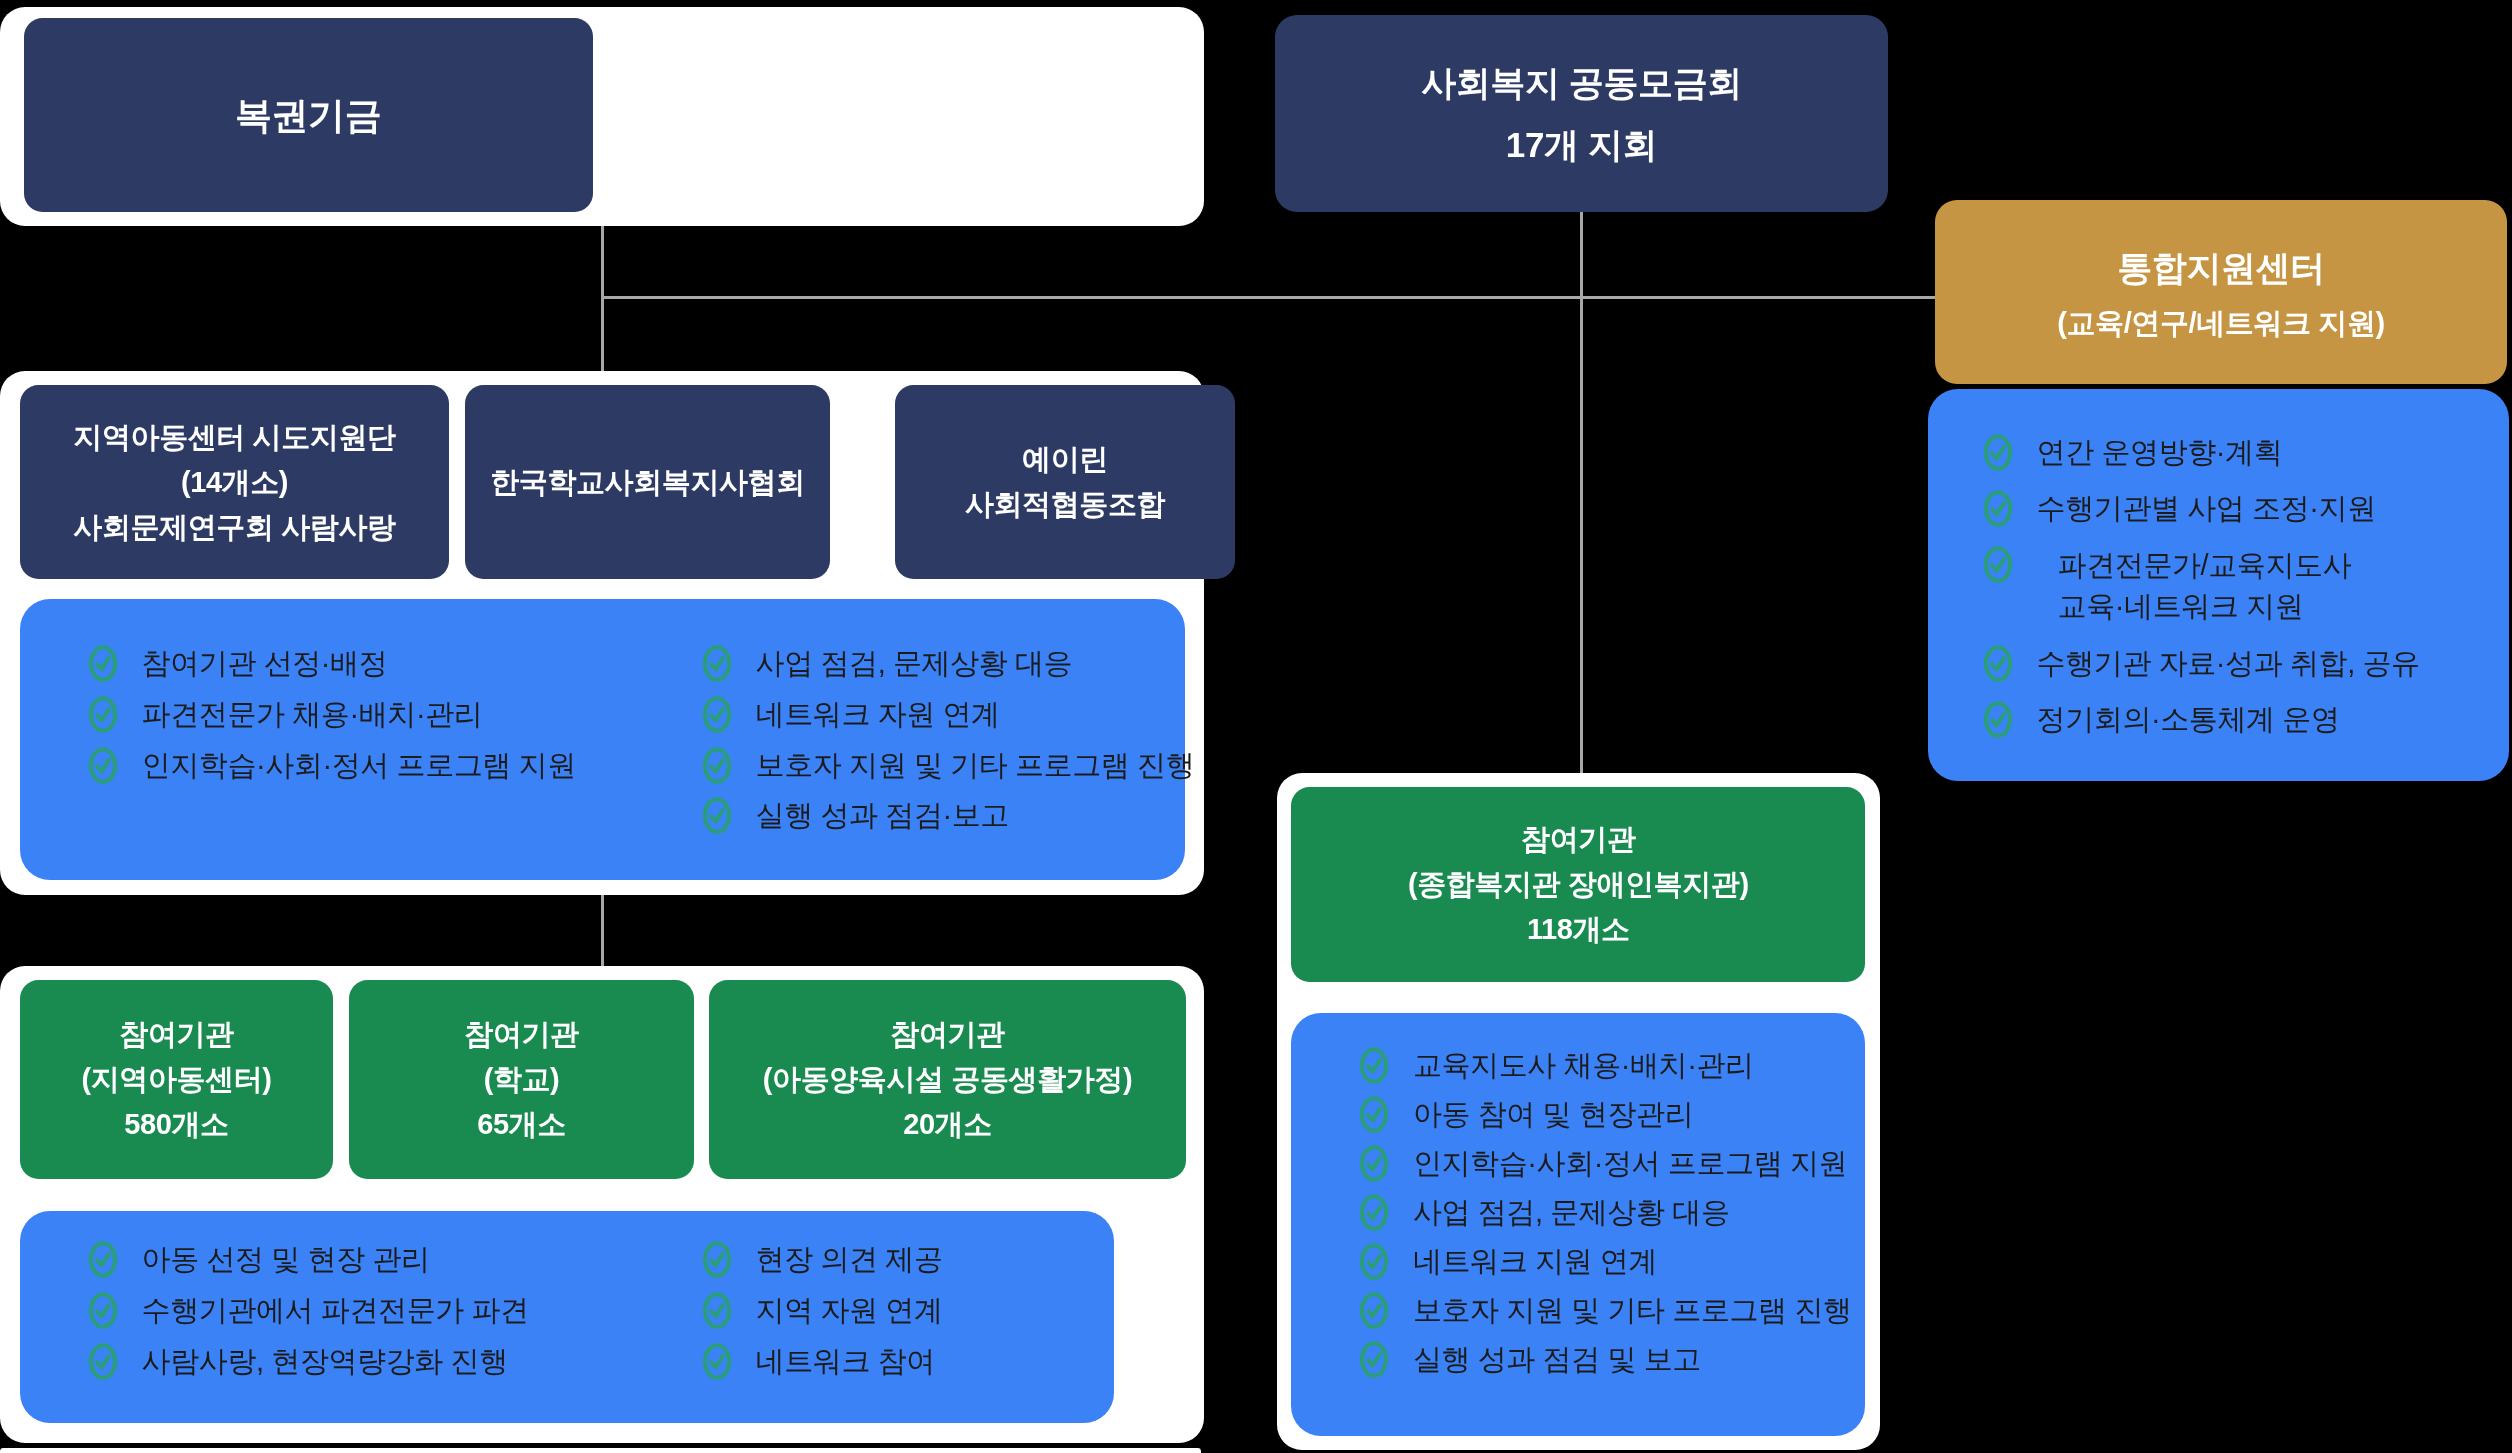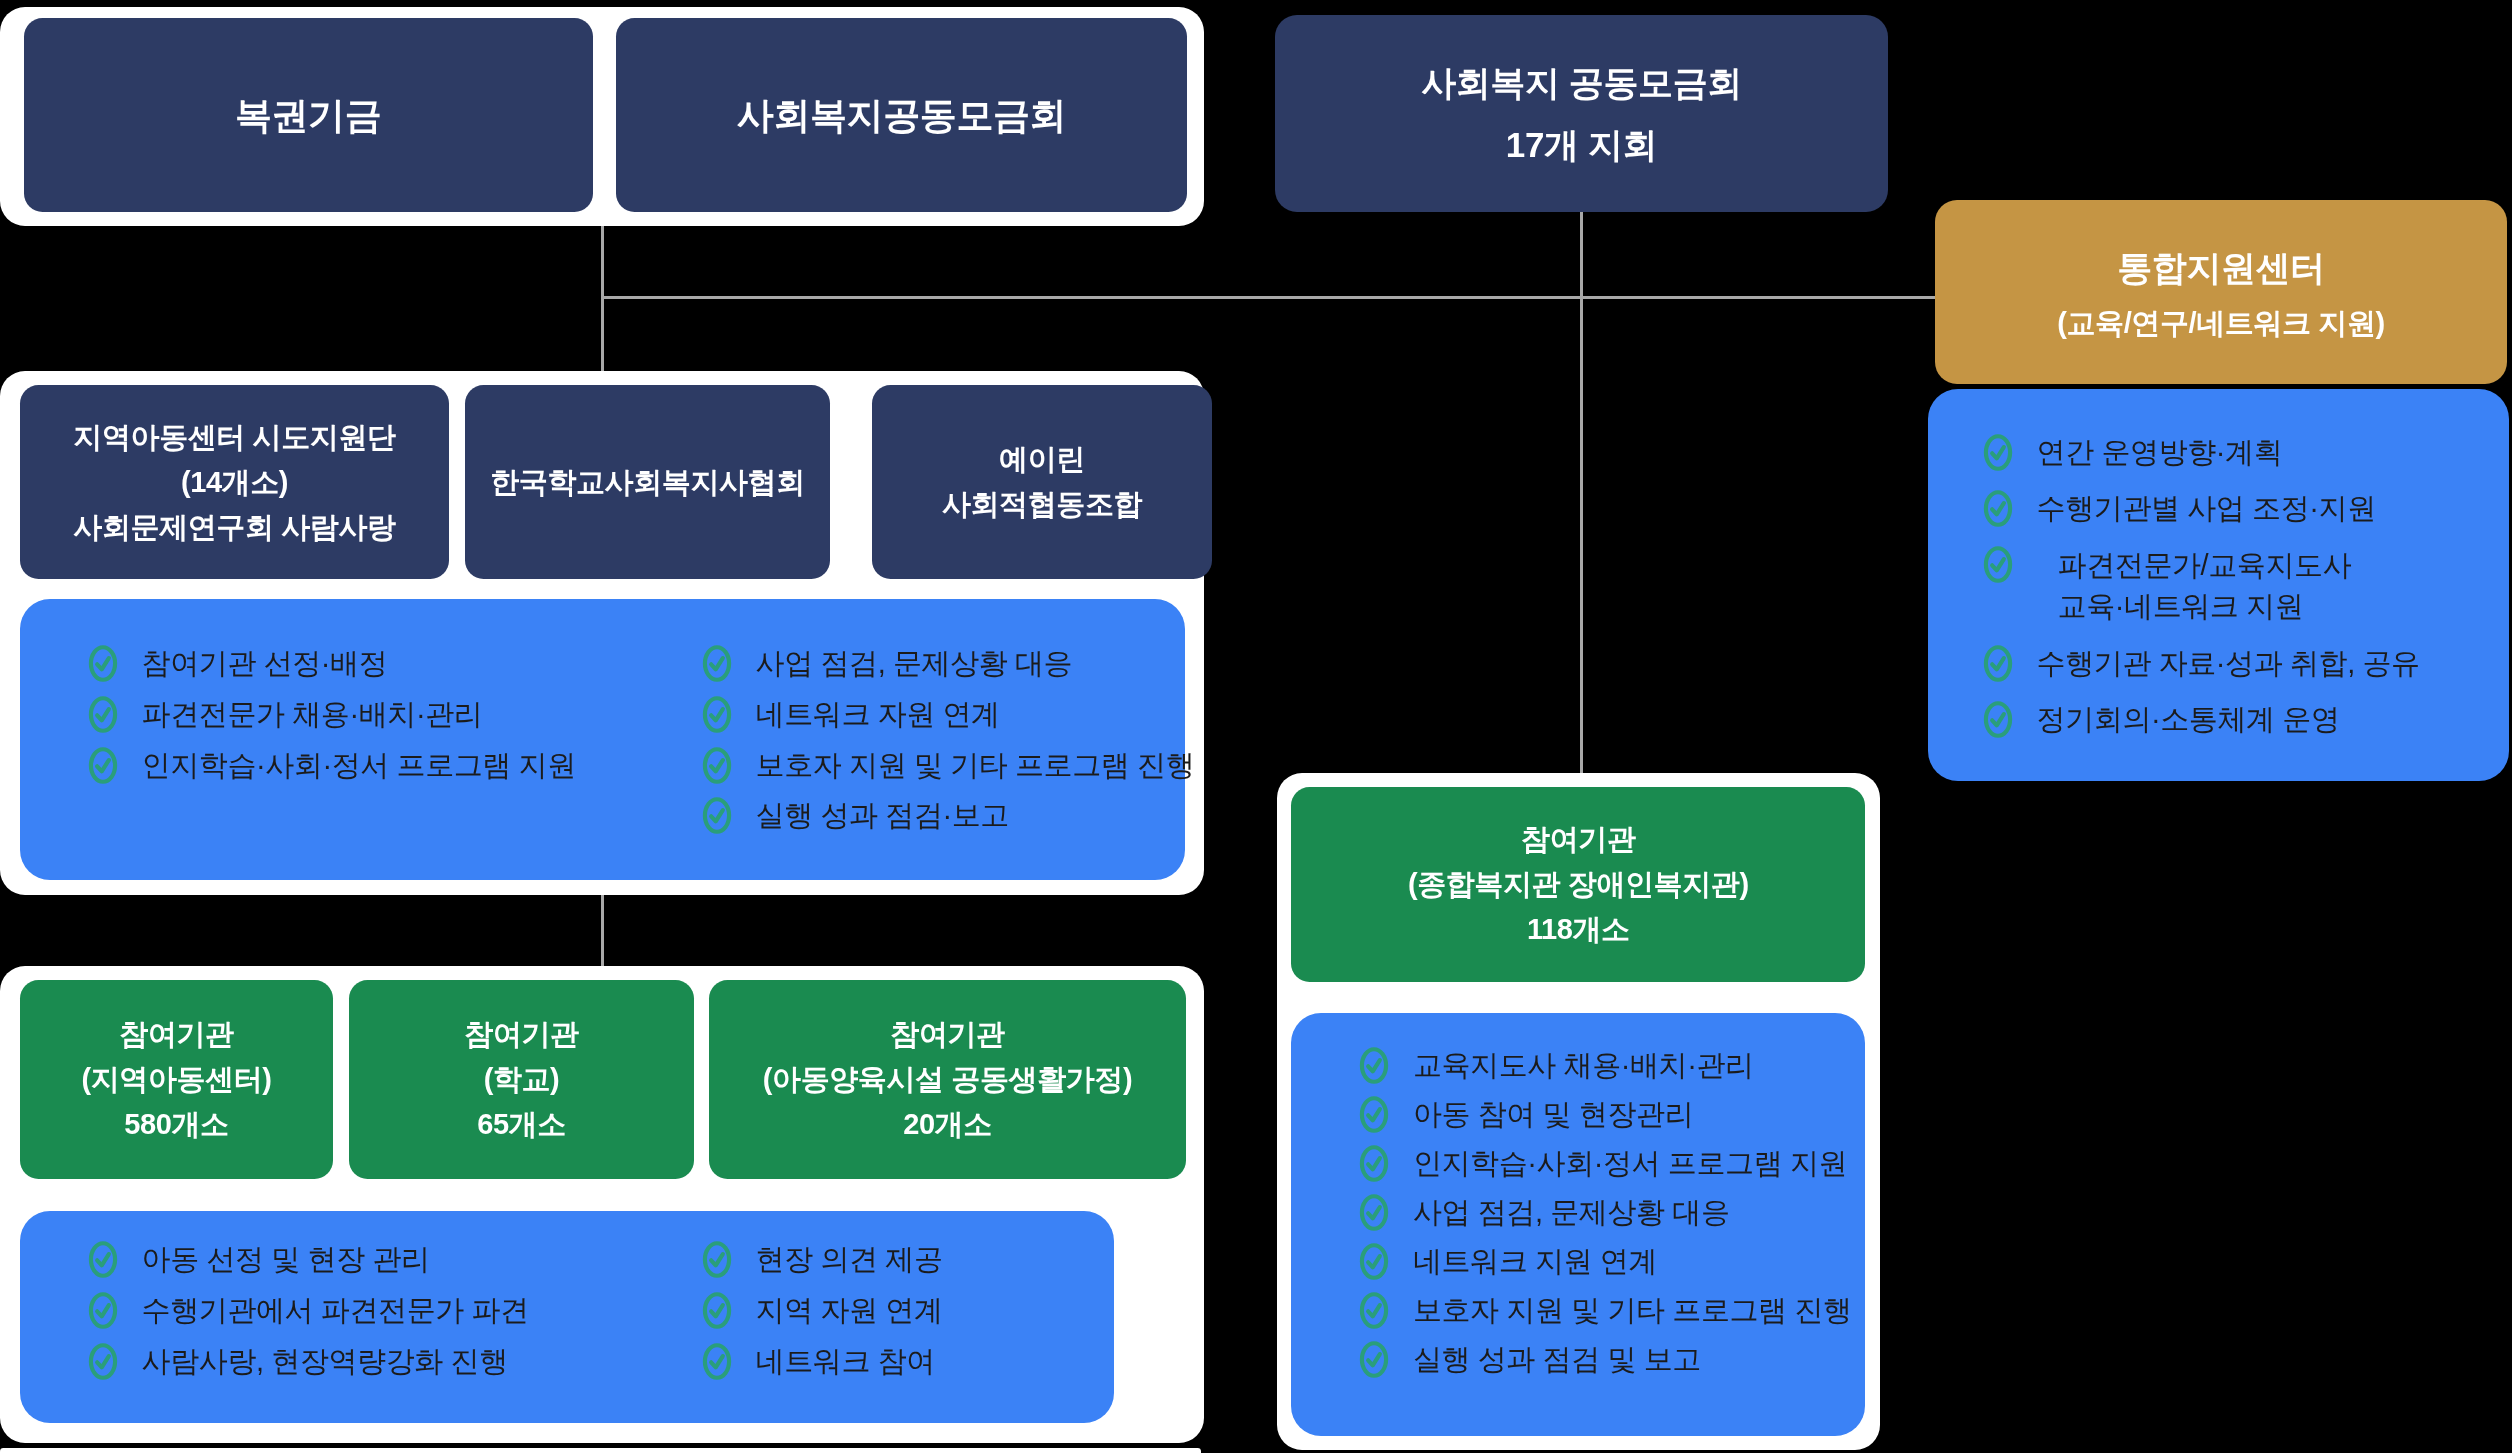--- a/index.html
+++ b/index.html
@@ -35,23 +35,20 @@
   <div class="connector" style="left:601px;top:226px;width:3.4px;height:148px"></div>
   <div class="connector" style="left:1580px;top:212px;width:3.4px;height:562px"></div>
   <div class="connector" style="left:601px;top:296px;width:1337px;height:3.4px"></div>
   <div class="connector" style="left:601px;top:893px;width:3.4px;height:74px"></div>
   <div class="strip" style="left:0;top:1448px;width:1201px;height:5px"></div>
 
   <div class="white-panel" style="left:0;top:6.7px;width:1204px;height:219px">
     <div class="chip navy" style="left:23.6px;top:11.8px;width:569px;height:194px">
       <div class="l big">복권기금</div>
     </div>
-    <div class="chip navy" style="left:616px;top:11.8px;width:571px;height:194px">
-      <div class="l big">사회복지공동모금회</div>
-    </div>
   </div>
 
   <div class="chip navy" style="left:1275px;top:15px;width:613px;height:197px;border-radius:22px">
     <div class="l xl">사회복지 공동모금회</div>
     <div class="l xl">17개 지회</div>
   </div>
 
   <div class="chip gold" style="left:1935px;top:200px;width:572px;height:184px">
     <div class="l xl">통합지원센터</div>
     <div class="l md">(교육/연구/네트워크 지원)</div>
@@ -102,21 +99,21 @@
 
   <div class="white-panel" style="left:0;top:371px;width:1204px;height:524px">
     <div class="chip navy" style="left:20px;top:14.3px;width:429px;height:194px">
       <div class="l">지역아동센터 시도지원단</div>
       <div class="l">(14개소)</div>
       <div class="l">사회문제연구회 사람사랑</div>
     </div>
     <div class="chip navy" style="left:465px;top:14.3px;width:365px;height:194px">
       <div class="l">한국학교사회복지사협회</div>
     </div>
-    <div class="chip navy" style="left:872px;top:14.3px;width:340px;height:194px">
+    <div class="chip navy" style="left:895px;top:14.3px;width:340px;height:194px">
       <div class="l">예이린</div>
       <div class="l">사회적협동조합</div>
     </div>
     <div class="beige" style="left:20px;top:228px;width:1165px;height:281px">
       <div class="col" style="left:68px;top:45px">
         <div class="task">
           <svg viewBox="0 0 36 46">
               <ellipse cx="18" cy="23" rx="14.5" ry="19.5" fill="none" stroke="#2a9e7b" stroke-width="5"></ellipse>
               <path d="M11 24l5.5 6L25 16.5" fill="none" stroke="#2a9e7b" stroke-width="5" stroke-linecap="round" stroke-linejoin="round"></path>
             </svg>

